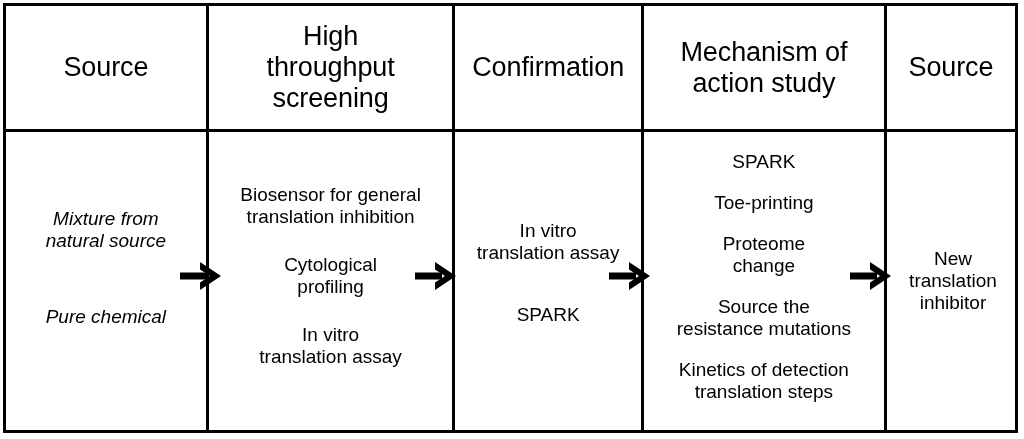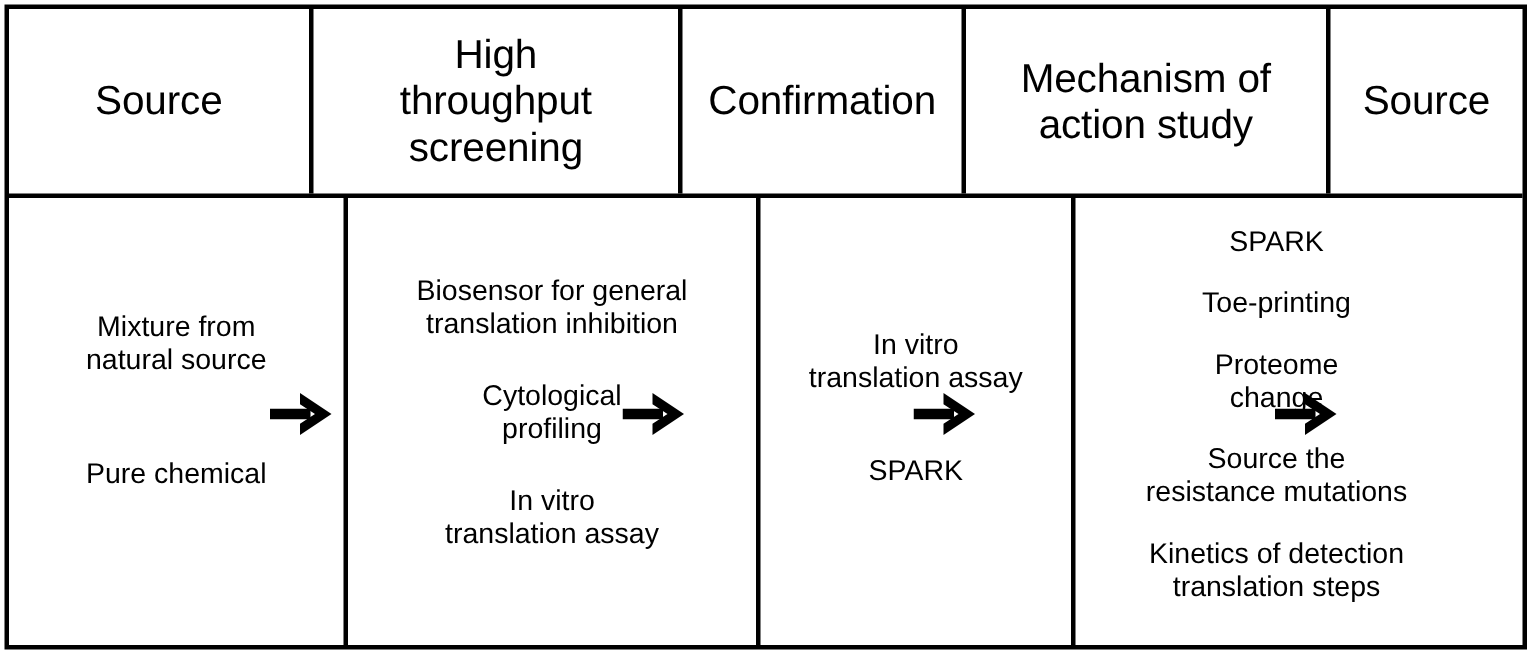--- a/index.html
+++ b/index.html
@@ -97,21 +97,21 @@
 
   .c1body .entry { margin: 0 0 54px 0; }
   .c1body .entry:last-child { margin-bottom: 11px; }
 
   .c3body .entry { margin: 0 0 40px 0; }
   .c3body .entry:last-child { margin-bottom: 0; }
 
   .c5body .entry { margin: 0; }
 
   
-  .c1body { transform: translateY(-8px); }
+  .c1body { transform: translateY(-8px); font-style: italic; }
   .c2body { transform: translateY(-5px); }
   .c3body { transform: translateY(-8px); }
   .c4body { transform: translateY(-4px); }
   .c5body { transform: translateY(0px); padding-left: 22px; }
 
   
   .arrow {
     position: absolute;
     top: 255px;
     width: 42px;
@@ -187,20 +187,27 @@
         <div class="entry">Toe-printing</div>
         <div class="entry">Proteome
 change</div>
         <div class="entry">Source the
 resistance mutations</div>
         <div class="entry">Kinetics of detection
 translation steps</div>
       </div>
     </div>
 
+    <div class="col c5">
+      <div class="body-col-inner c5body">
+        <div class="entry">New
+translation
+inhibitor</div>
+      </div>
+    </div>
 
   </div>
 
   <div class="arrow a1">
     <svg width="42" height="30" viewBox="0 0 42 30" aria-hidden="true">
       <rect x="0" y="11.5" width="27" height="7" fill="#000000"></rect>
       <polygon points="20,1 41,15 20,29 20,21.5 30,15 20,8.5" fill="#000000"></polygon>
     </svg>
   </div>
   <div class="arrow a2">

